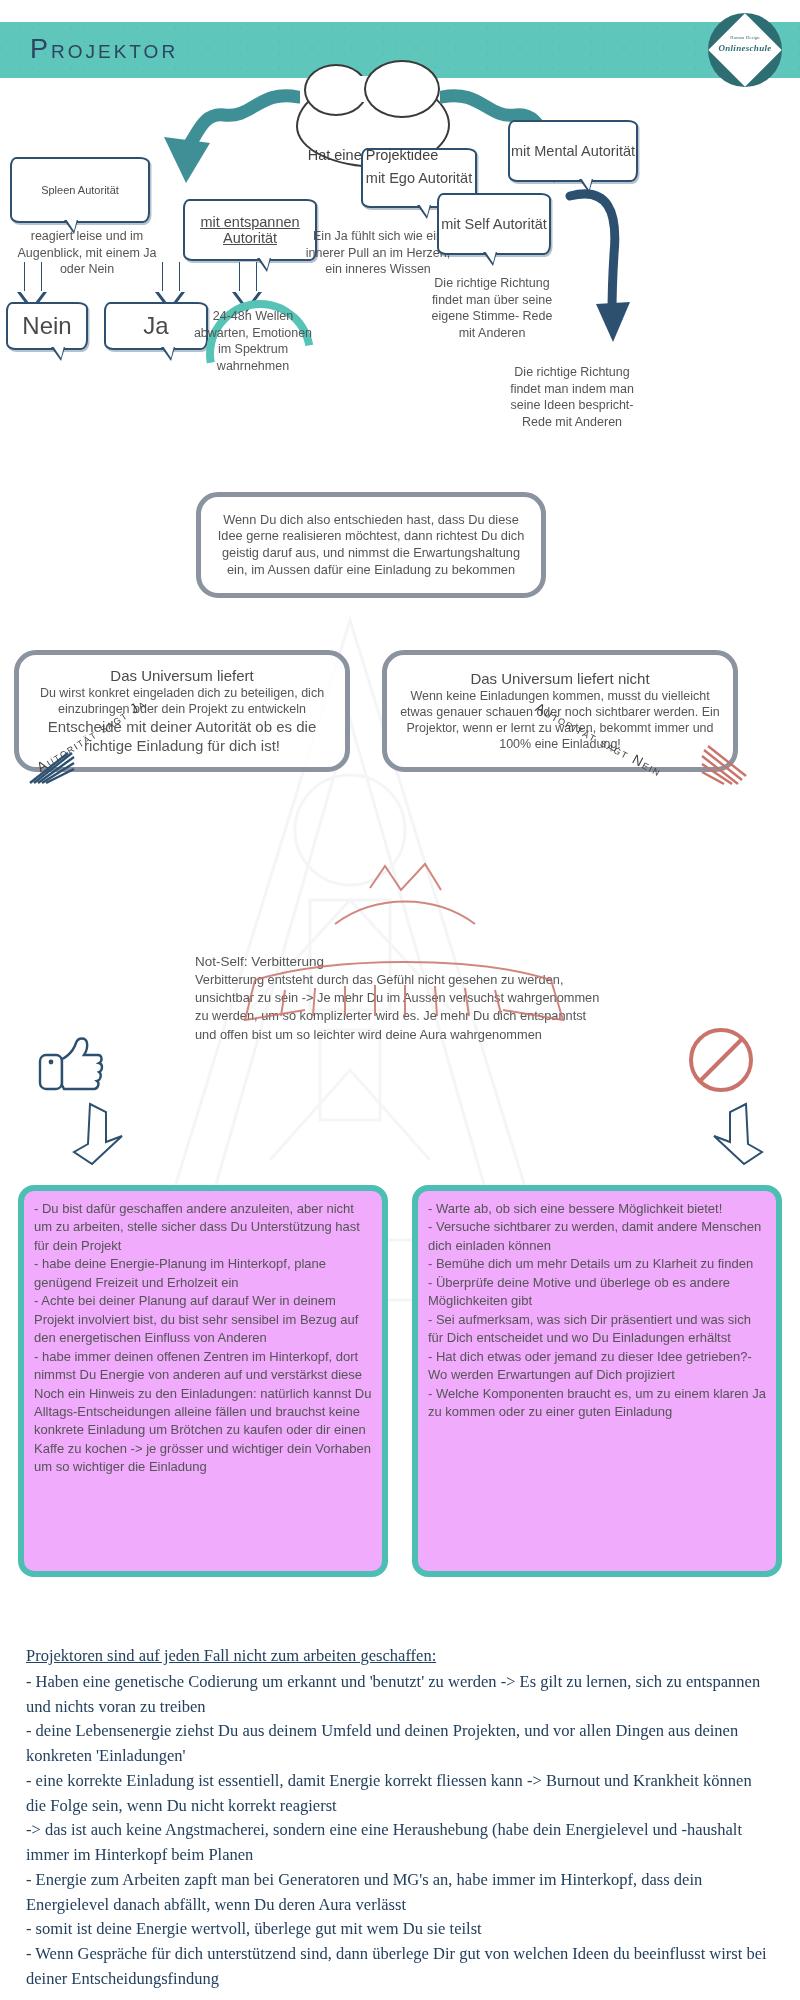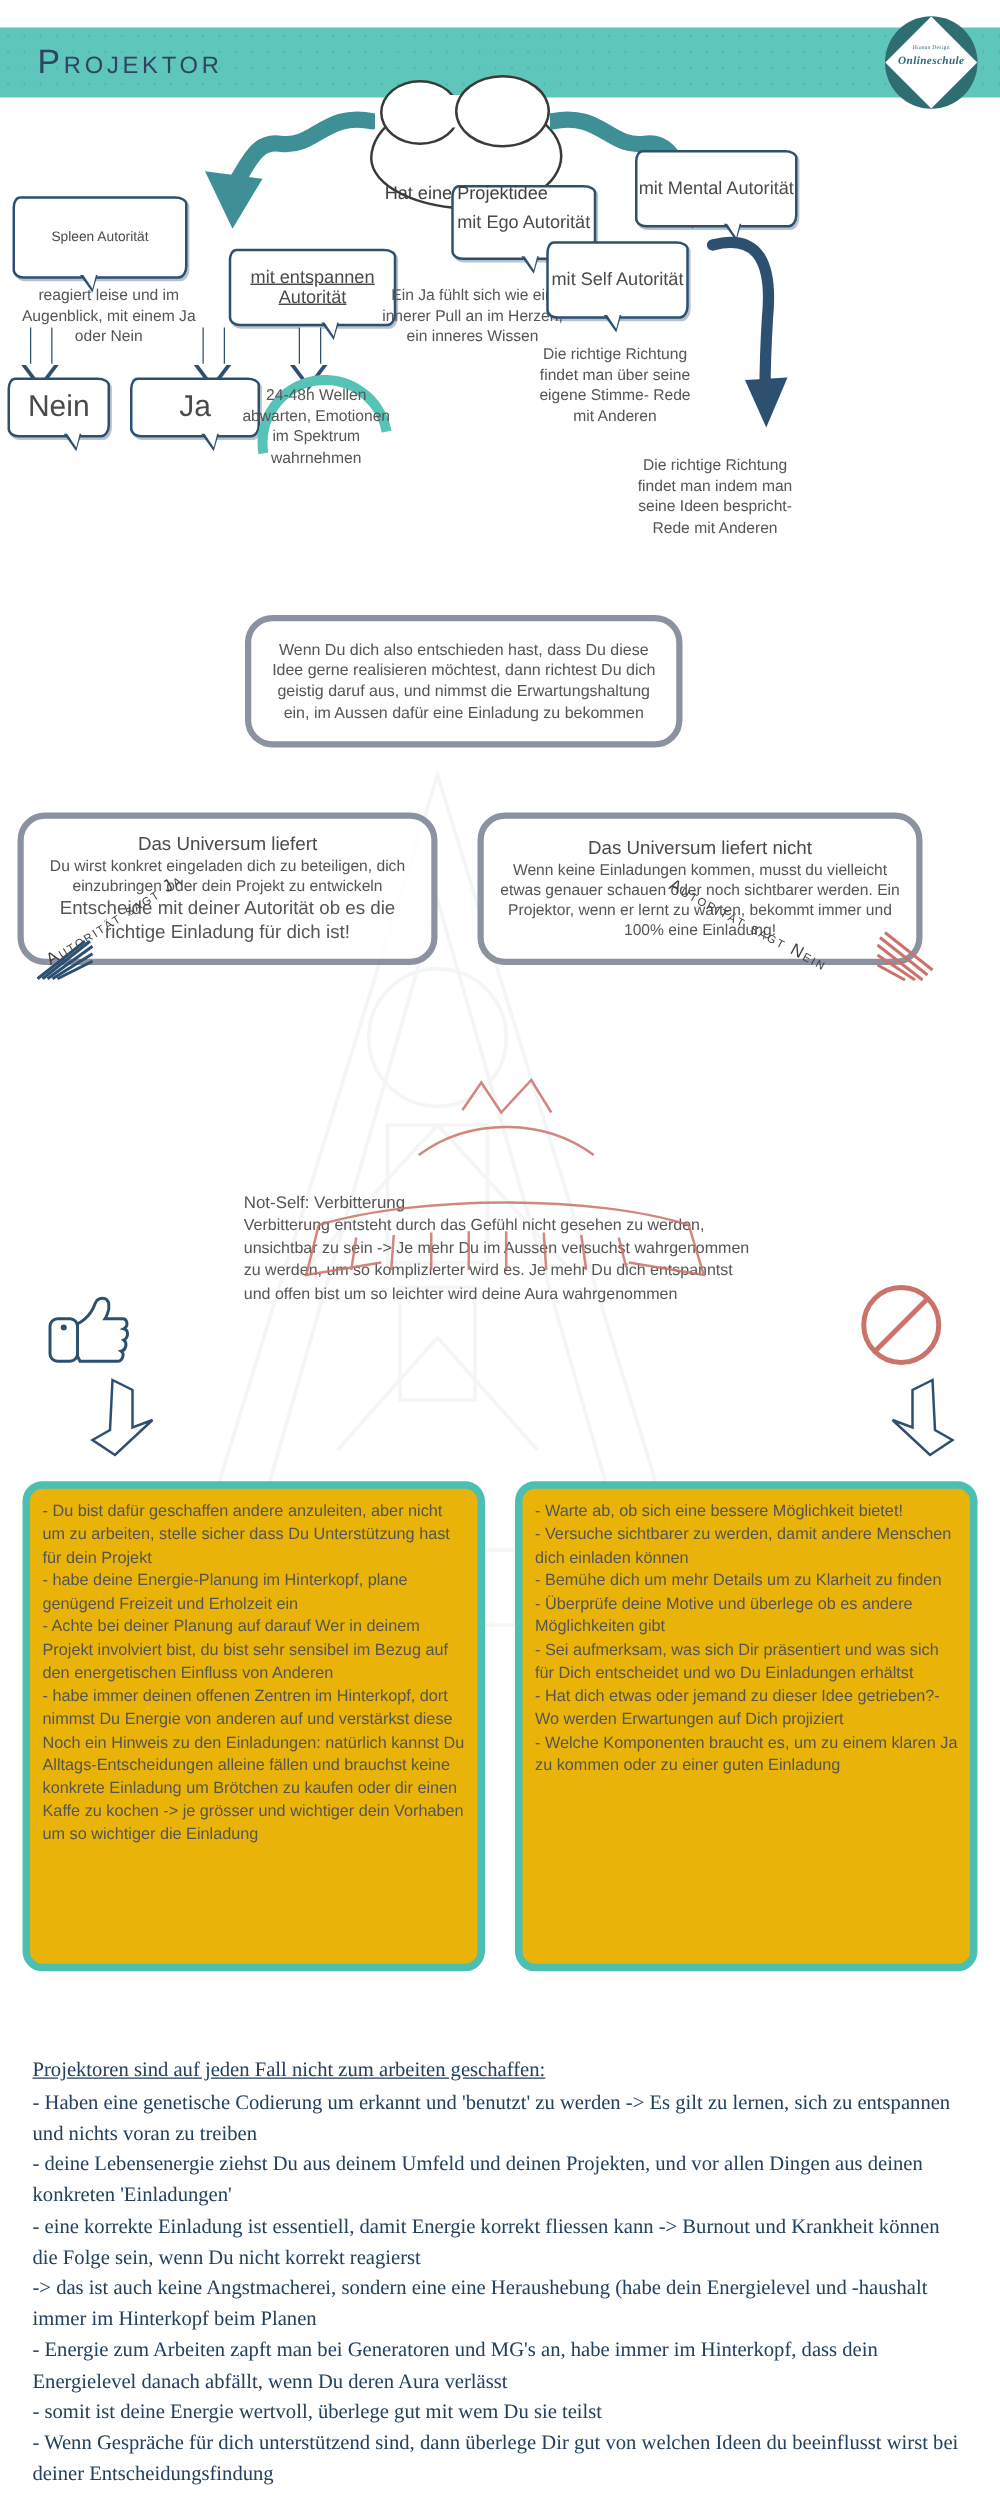--- a/index.html
+++ b/index.html
@@ -127,21 +127,21 @@
     position:absolute;border:5px solid #8c93a0;border-radius:22px;background:#ffffffcc;
     display:flex;flex-direction:column;align-items:center;justify-content:center;
     text-align:center;color:#555;padding:6px 12px;box-sizing:border-box;
   }
   .gbox .ttl{font-size:15px;color:#4a4a4a;margin-bottom:1px;}
   .gbox .bdy{font-size:12.5px;line-height:1.3;}
   .gbox .big{font-size:15px;line-height:1.28;}
 
   
   .tbox{
-    position:absolute;border:6px solid #4cbfb2;border-radius:16px;background:#eab308;
+    position:absolute;border:6px solid #4cbfb2;border-radius:16px;background:#f0abfc;
     box-sizing:border-box;padding:9px 10px;
     font-size:13px;line-height:1.42;color:#555;text-align:left;
   }
 
   
   .footer{
     position:absolute;left:0;bottom:18px;width:800px;height:362px;
     background:linear-gradient(120deg,#5ec7b9 0%,#58c3bd 45%,#53bfc0 100%);
     background-image:radial-gradient(rgba(255,255,255,.25) 0.8px, transparent 0.9px);
     background-size:12px 12px;

